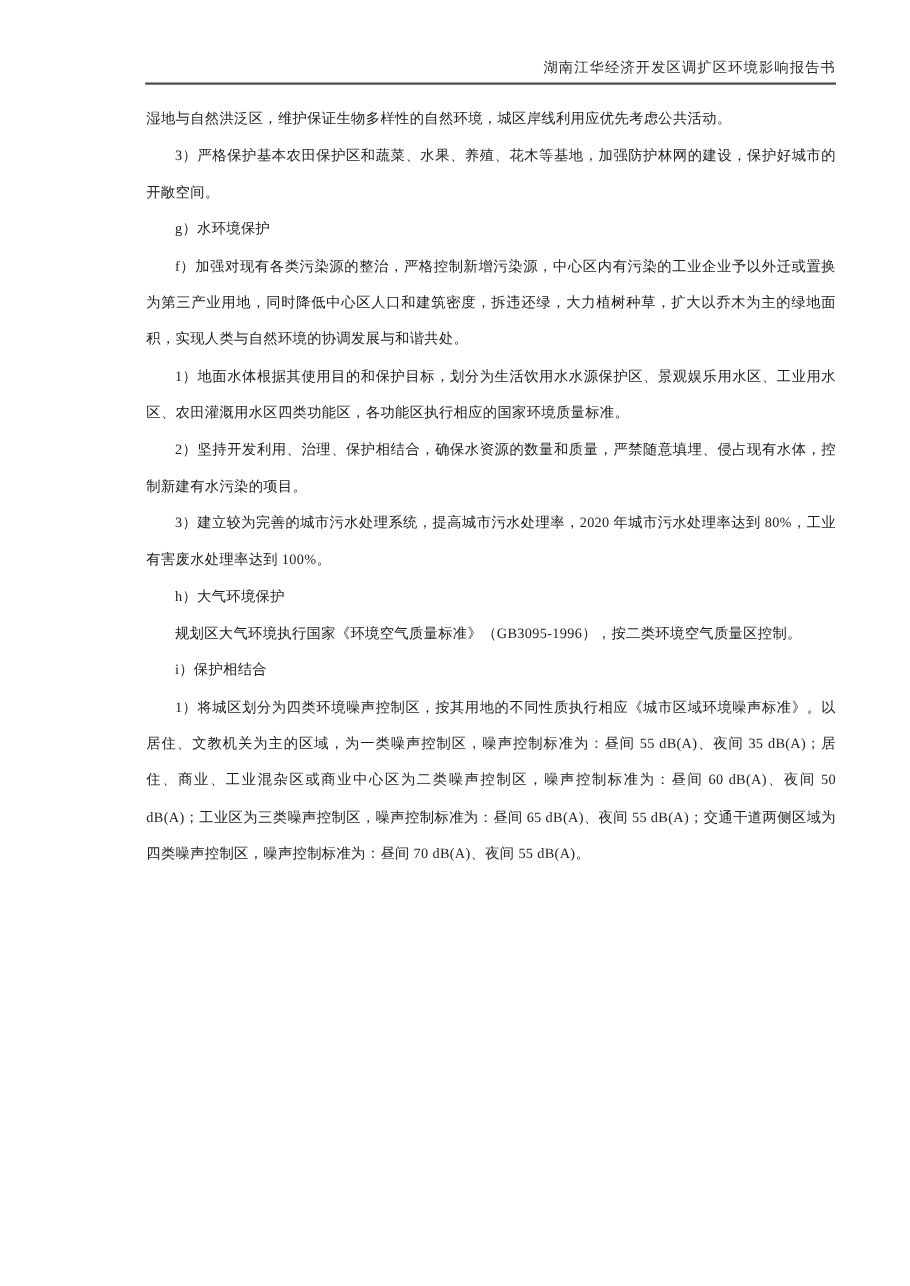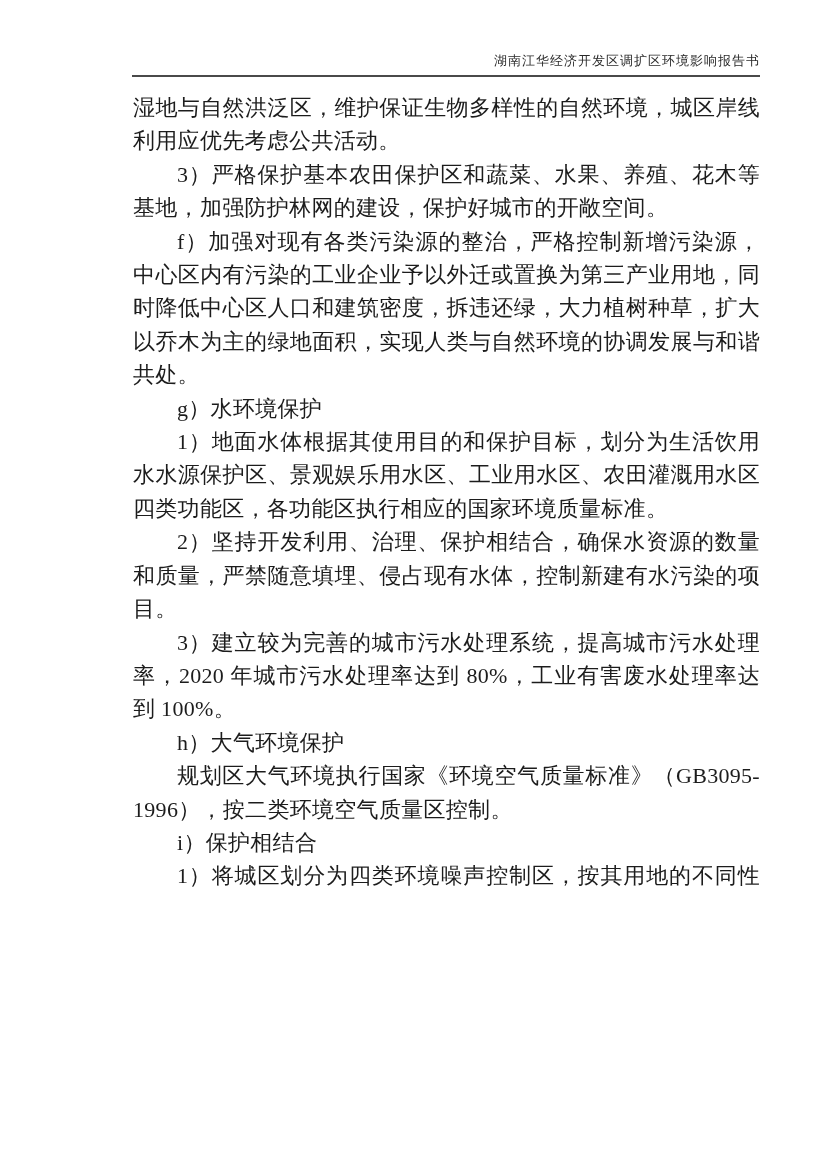--- a/index.html
+++ b/index.html
@@ -33,21 +33,21 @@
     left: 109px;
     right: 90px;
     height: 2px;
     background: #4a4a4a;
   }
   .content {
     position: absolute;
     top: 91px;
     left: 110px;
     right: 90px;
-    font-size: 22px;
+    font-size: 13px;
     line-height: 33.4px;
     text-align: justify;
     text-justify: inter-ideograph;
     letter-spacing: 0.3px;
   }
   .content p {
     margin: 0;
     padding: 0;
     text-indent: 2em;
   }
@@ -71,22 +71,22 @@
 
   <div class="header">
     <span>湖南江华经济开发区调扩区环境影响报告书</span>
   </div>
 
   <div class="header-rule"></div>
 
   <div class="content">
     <p class="noindent">湿地与自然洪泛区，维护保证生物多样性的自然环境，城区岸线利用应优先考虑公共活动。</p>
     <p>3）严格保护基本农田保护区和蔬菜、水果、养殖、花木等基地，加强防护林网的建设，保护好城市的开敞空间。</p>
+    <p>g）水环境保护</p>
     <p>f）加强对现有各类污染源的整治，严格控制新增污染源，中心区内有污染的工业企业予以外迁或置换为第三产业用地，同时降低中心区人口和建筑密度，拆违还绿，大力植树种草，扩大以乔木为主的绿地面积，实现人类与自然环境的协调发展与和谐共处。</p>
-    <p>g）水环境保护</p>
     <p>1）地面水体根据其使用目的和保护目标，划分为生活饮用水水源保护区、景观娱乐用水区、工业用水区、农田灌溉用水区四类功能区，各功能区执行相应的国家环境质量标准。</p>
     <p>2）坚持开发利用、治理、保护相结合，确保水资源的数量和质量，严禁随意填埋、侵占现有水体，控制新建有水污染的项目。</p>
     <p>3）建立较为完善的城市污水处理系统，提高城市污水处理率，2020 年城市污水处理率达到 80%，工业有害废水处理率达到 100%。</p>
     <p>h）大气环境保护</p>
     <p>规划区大气环境执行国家《环境空气质量标准》（GB3095-1996），按二类环境空气质量区控制。</p>
     <p>i）保护相结合</p>
     <p>1）将城区划分为四类环境噪声控制区，按其用地的不同性质执行相应《城市区域环境噪声标准》。以居住、文教机关为主的区域，为一类噪声控制区，噪声控制标准为：昼间 55 dB(A)、夜间 35 dB(A)；居住、商业、工业混杂区或商业中心区为二类噪声控制区，噪声控制标准为：昼间 60 dB(A)、夜间 50 dB(A)；工业区为三类噪声控制区，噪声控制标准为：昼间 65 dB(A)、夜间 55 dB(A)；交通干道两侧区域为四类噪声控制区，噪声控制标准为：昼间 70 dB(A)、夜间 55 dB(A)。</p>
   </div>
 
   <div class="footer">

